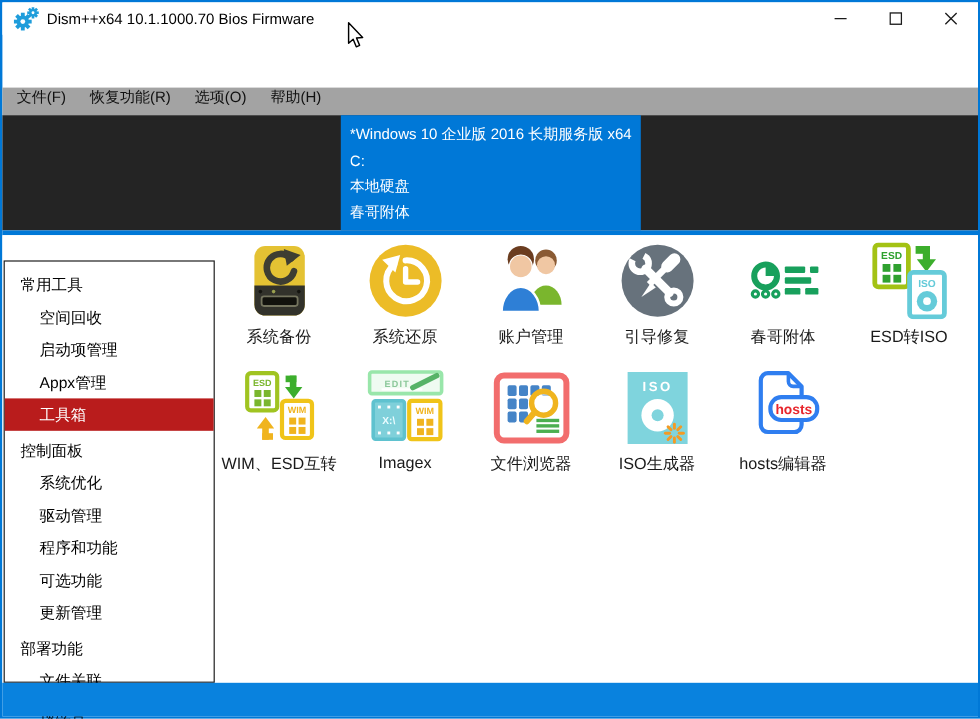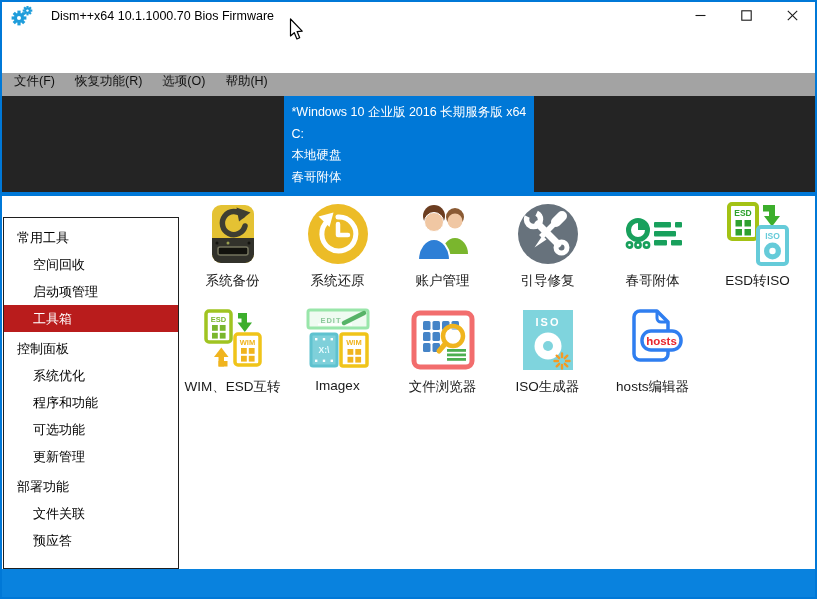--- a/index.html
+++ b/index.html
@@ -4,21 +4,21 @@
 <style>
   html,body{margin:0;padding:0;}
   body{width:817px;height:599px;position:relative;overflow:hidden;
        font-family:"Liberation Sans",sans-serif;background:#fff;}
   .window{position:absolute;inset:0;border:2px solid #0078d7;box-sizing:border-box;
           display:flex;flex-direction:column;background:#fff;}
   
   .titlebar{height:27px;flex:0 0 auto;display:flex;align-items:center;
             padding-left:9px;background:#fff;}
   .app-icon{width:22px;height:20px;display:flex;align-items:center;}
-  .title{font-size:12.5px;color:#000;margin-left:18px;white-space:nowrap;}
+  .title{font-size:12.5px;color:#000;margin-left:6px;white-space:nowrap;}
   .caption{margin-left:auto;display:flex;height:100%;}
   .cap-btn{width:46px;height:100%;display:flex;align-items:center;justify-content:center;cursor:default;}
   
   .menubar{height:23px;flex:0 0 auto;display:flex;align-items:flex-start;padding-left:2px;background:#a3a3a3;margin-top:44px;}
   .menu-item{font-size:12.5px;color:#111;padding:0 10px;white-space:nowrap;}
   
   .tabpanel{height:96px;flex:0 0 auto;background:#242424;display:flex;justify-content:center;}
   .os-tab{width:250px;box-sizing:border-box;background:#0078d7;color:#fff;
           padding:6px 6px 0 8px;font-size:12.5px;line-height:21.5px;}
   .os-tab div{white-space:nowrap;overflow:hidden;}
@@ -105,24 +105,26 @@
     </div>
   </div>
   <div class="separator"></div>
 
   <div class="content">
 
     <div class="sidebar">
       <div class="sb-header">常用工具</div>
       <div class="sb-item">空间回收</div>
       <div class="sb-item">启动项管理</div>
+      <div class="sb-item">Appx管理</div>
       <div class="sb-item selected">工具箱</div>
       <div class="sb-gap"></div>
       <div class="sb-header">控制面板</div>
       <div class="sb-item">系统优化</div>
+      <div class="sb-item">驱动管理</div>
       <div class="sb-item">程序和功能</div>
       <div class="sb-item">可选功能</div>
       <div class="sb-item">更新管理</div>
       <div class="sb-gap"></div>
       <div class="sb-header">部署功能</div>
       <div class="sb-item">文件关联</div>
       <div class="sb-item">预应答</div>
     </div>
 
     <div class="main">

